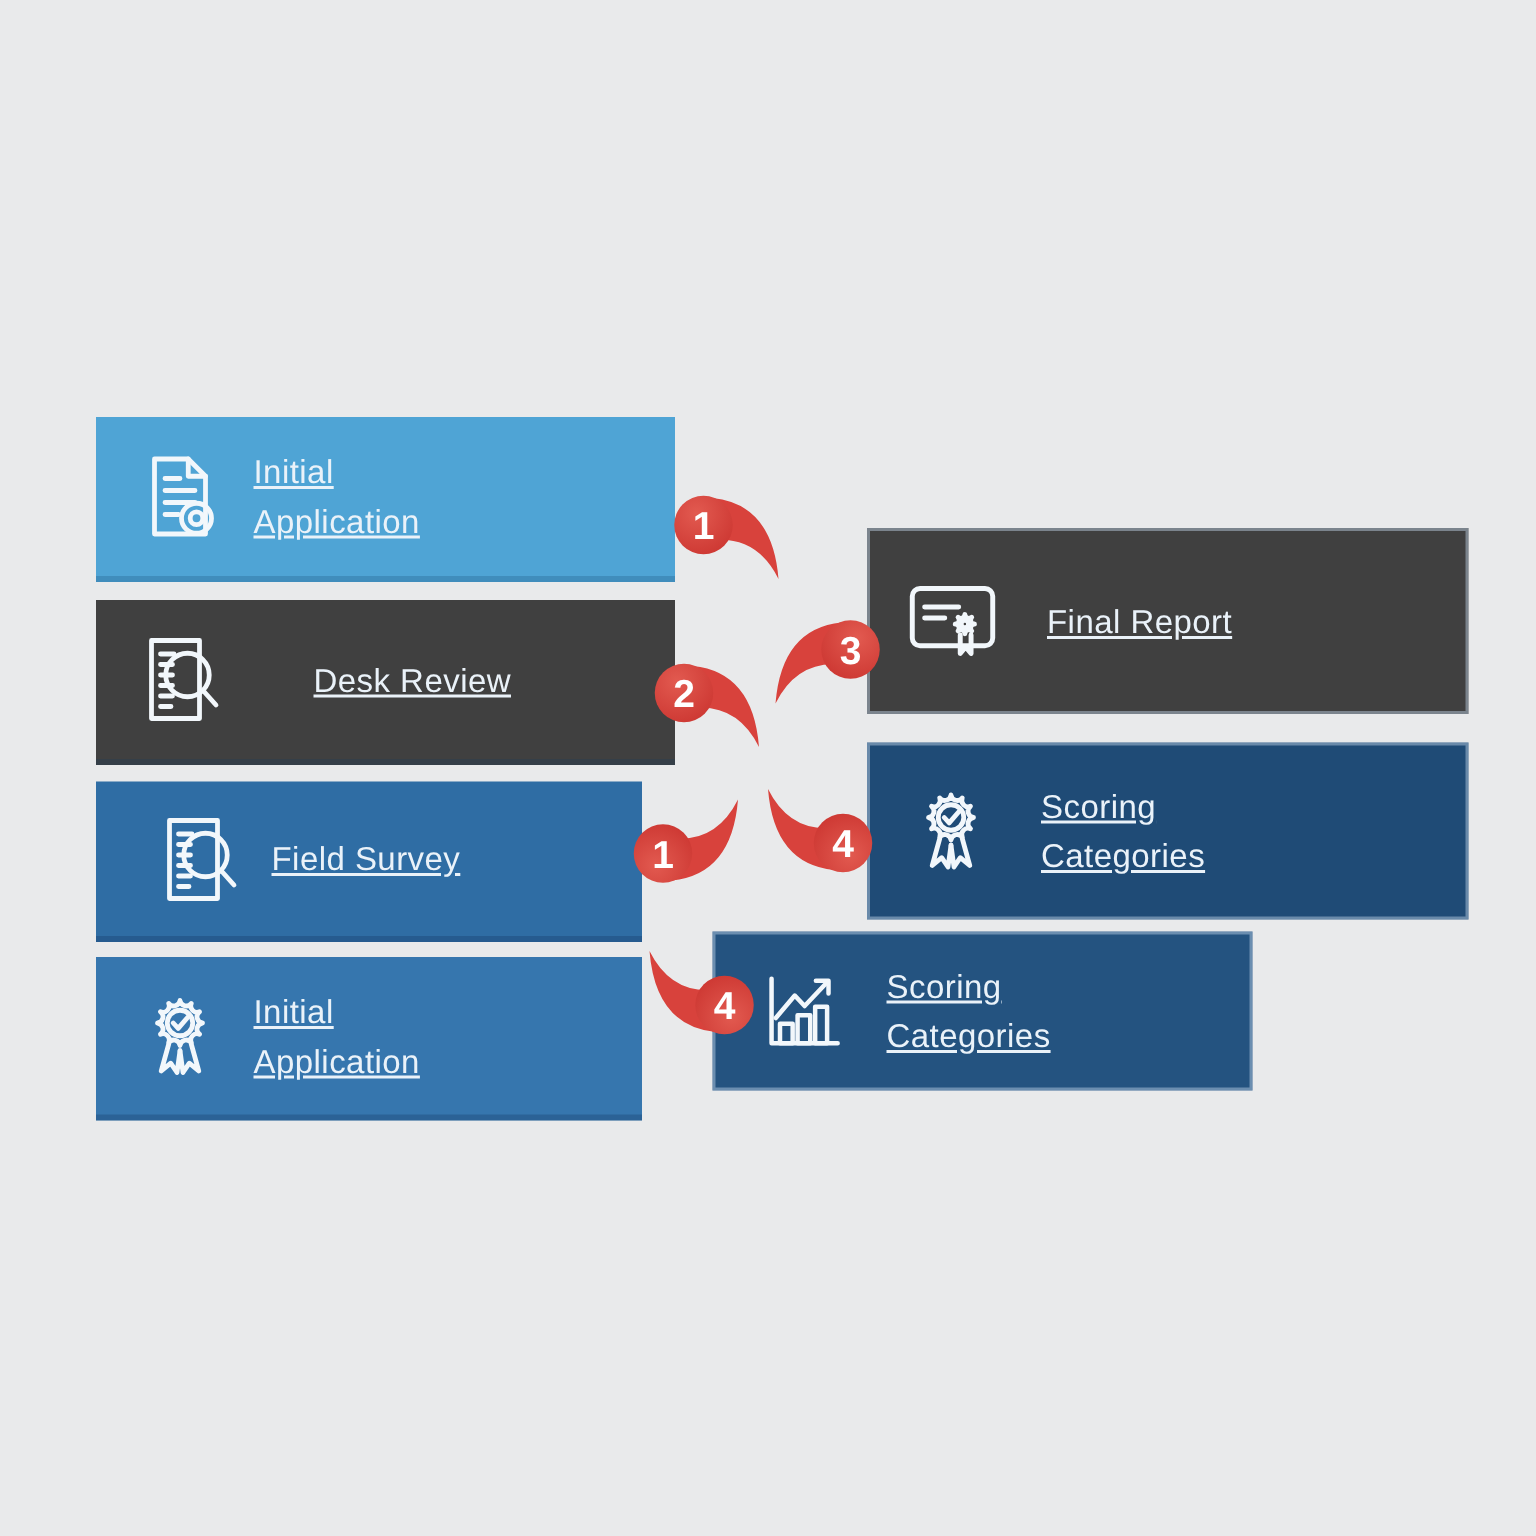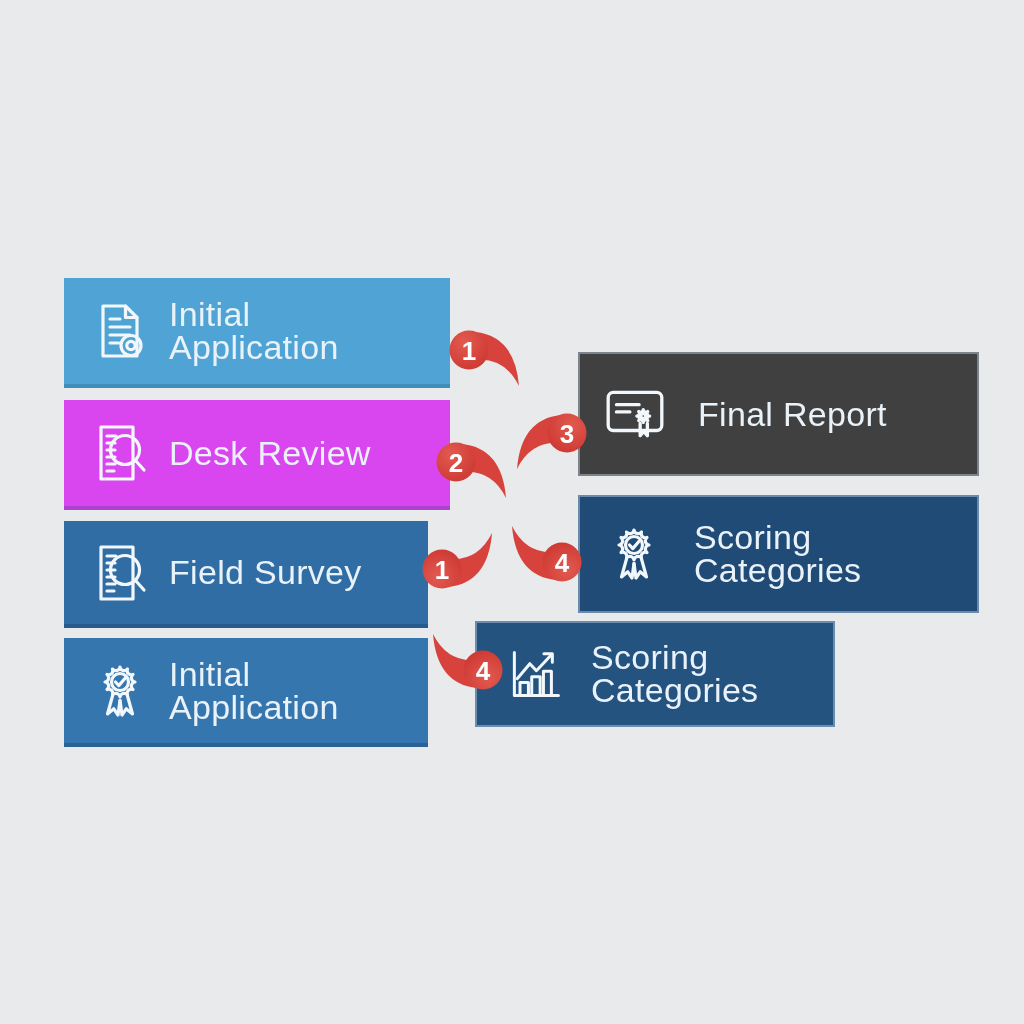--- a/index.html
+++ b/index.html
@@ -1,25 +1,25 @@
 <!DOCTYPE html>
 <html><head>
 <meta charset="utf-8">
 <style>
   html,body{margin:0;padding:0;}
   body{font-family:"Liberation Sans","DejaVu Sans",sans-serif;}
   .canvas{position:relative;width:1024px;height:1024px;background:#E9EAEB;overflow:hidden;}
   .box{position:absolute;display:flex;align-items:center;color:#EAF2F9;box-sizing:border-box;}
   .box .icon{flex:0 0 auto;}
-  .box .label{margin-left:17px;font-size:34px;line-height:33px;letter-spacing:.3px;font-weight:400;}
+  .box .label{margin-left:17px;font-size:22px;line-height:33px;letter-spacing:.3px;font-weight:400;text-decoration:underline;}
   .box .label span{display:block;}
   
   .b1{left:64px;top:278px;width:386px;height:110px;padding-left:24px;border-bottom:4px solid rgba(15,60,100,.22);}
   .b2{left:64px;top:400px;width:386px;height:110px;padding-left:24px;border-bottom:4px solid rgba(15,60,100,.22);}
-  .b3{left:64px;top:521px;width:364px;height:107px;padding-left:24px;border-bottom:4px solid rgba(10,40,80,.25);}
+  .b3{left:64px;top:521px;width:364px;height:107px;padding-left:36px;border-bottom:4px solid rgba(10,40,80,.25);}
   .b4{left:64px;top:638px;width:364px;height:109px;padding-left:24px;border-bottom:4px solid rgba(10,40,80,.25);}
   
   .b5{left:578px;top:352px;width:401px;height:124px;padding-left:22px;border:2px solid rgba(195,215,235,.45);}
   .b5 .label{margin-left:30px;}
   .b6{left:578px;top:495px;width:401px;height:118px;padding-left:22px;border:2px solid rgba(195,215,235,.45);}
   .b6 .label{margin-left:28px;}
   .b7{left:475px;top:621px;width:360px;height:106px;padding-left:28px;border:2px solid rgba(195,215,235,.45);}
   .b7 .label{margin-left:26px;}
   .icon path,.icon circle,.icon rect,.icon line{fill:none;stroke:#F2F7FB;stroke-width:3.2;stroke-linecap:round;stroke-linejoin:round;}
   .marker{position:absolute;width:140px;height:140px;pointer-events:none;}
@@ -43,21 +43,21 @@
       <path d="M 22 20 H 32 M 22 28 H 42 M 22 36 H 42 M 22 44 H 31"></path>
       <circle cx="43" cy="46.5" r="10"></circle>
       <circle cx="43" cy="46.5" r="4.2"></circle>
     </svg>
     <div class="label">
       <span>Initial</span>
       <span>Application</span>
     </div>
   </div>
 
-  <div class="box b2" style="background-color: #d946ef;">
+  <div class="box b2" style="background-color: #404040; gap: 40px;">
     <svg class="icon" width="64" height="64" viewBox="0 0 64 64">
       <path d="M 13 6 H 45 V 58 H 13 Z"></path>
       <path d="M 19 15 H 28 M 19 22 H 27 M 19 29 H 27 M 19 36 H 27 M 19 43 H 27 M 19 50 H 26"></path>
       <circle cx="37" cy="29" r="14.5" stroke-width="3.4"></circle>
       <path d="M 47.5 39.5 L 56 49" stroke-width="4.4"></path>
     </svg>
     <div class="label">
       <span>Desk Review</span>
       <span></span>
     </div>

